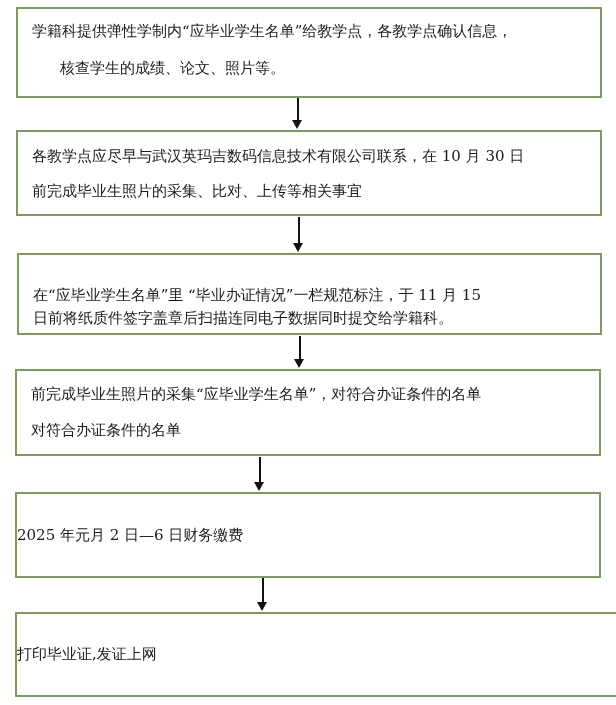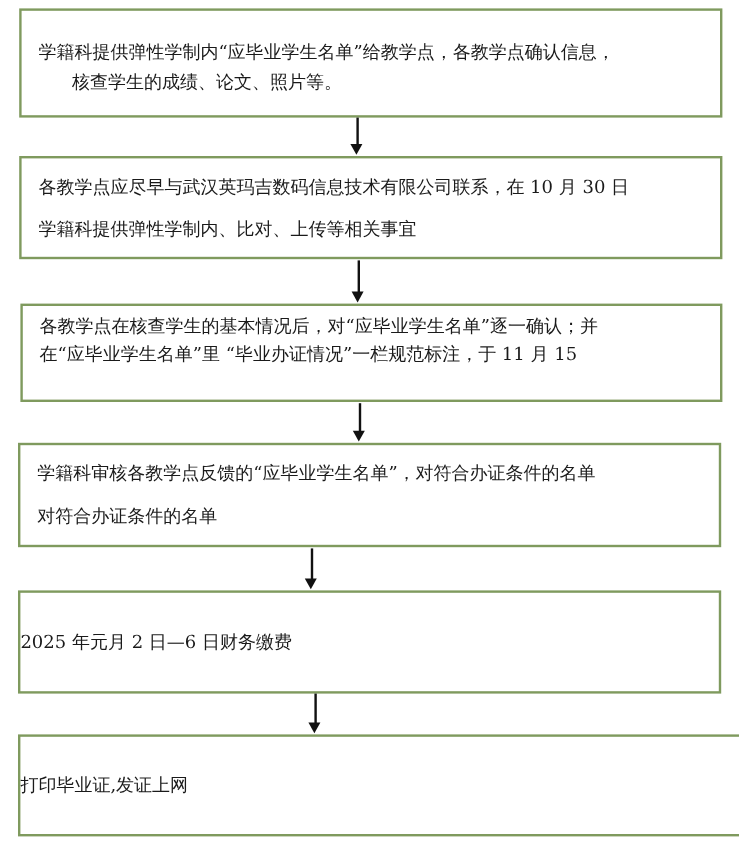--- a/index.html
+++ b/index.html
@@ -12,51 +12,51 @@
   .arrow { position: absolute; width: 12px; }
   .arrow .shaft { position: absolute; left: 5px; top: 0; width: 1.5px; background: #111; }
   .arrow .head { position: absolute; left: 0; width: 0; height: 0;
                  border-left: 5px solid transparent; border-right: 5px solid transparent;
                  border-top: 9px solid #111; }
 </style>
 </head>
 <body>
 
 <div class="box" style="left:16px; top:7px; width:586px; height:91px;">
-  <div class="txt" style="top:13px;margin-top:12px;">学籍科提供弹性学制内“应毕业学生名单”给教学点，各教学点确认信息，</div>
+  <div class="txt" style="top:13px;">学籍科提供弹性学制内“应毕业学生名单”给教学点，各教学点确认信息，</div>
   <div class="txt" style="top:50px;margin-left:28px;">核查学生的成绩、论文、照片等。</div>
 </div>
 
 <div class="arrow" style="left:292px; top:98px; height:32px;">
   <div class="shaft" style="height:24px;"></div>
   <div class="head" style="top:22px;"></div>
 </div>
 
 <div class="box" style="left:16px; top:130px; width:586px; height:86px;">
   <div class="txt" style="top:15px;">各教学点应尽早与武汉英玛吉数码信息技术有限公司联系，在 10 月 30 日</div>
-  <div class="txt" style="top:50px;">学籍科提供弹性学制内、比对、上传等相关事宜</div>
+  <div class="txt" style="top:50px;">前完成毕业生照片的采集、比对、上传等相关事宜</div>
 </div>
 
 <div class="arrow" style="left:293px; top:217px; height:36px;">
   <div class="shaft" style="height:28px;"></div>
   <div class="head" style="top:26px;"></div>
 </div>
 
 <div class="box" style="left:17px; top:253px; width:585px; height:82px;">
-  <div class="txt" style="top:8px;">各教学点在核查学生的基本情况后，对“应毕业学生名单”逐一确认；并</div>
   <div class="txt" style="top:31px;">在“应毕业学生名单”里 “毕业办证情况”一栏规范标注，于 11 月 15</div>
+  <div class="txt" style="top:54px;">日前将纸质件签字盖章后扫描连同电子数据同时提交给学籍科。</div>
 </div>
 
 <div class="arrow" style="left:294px; top:336px; height:33px;">
   <div class="shaft" style="height:25px;"></div>
   <div class="head" style="top:23px;"></div>
 </div>
 
 <div class="box" style="left:15px; top:369px; width:586px; height:87px;">
-  <div class="txt" style="top:14px;">学籍科审核各教学点反馈的“应毕业学生名单”，对符合办证条件的名单</div>
+  <div class="txt" style="top:14px;">前完成毕业生照片的采集“应毕业学生名单”，对符合办证条件的名单</div>
   <div class="txt" style="top:50px;">对符合办证条件的名单</div>
 </div>
 
 <div class="arrow" style="left:254px; top:457px; height:35px; left:254px;">
   <div class="shaft" style="height:27px;"></div>
   <div class="head" style="top:25px;"></div>
 </div>
 
 <div class="box center" style="left:15px; top:492px; width:586px; height:86px;">
   <div class="txt" style="top:32px;">2025 年元月 2 日—6 日财务缴费</div>

